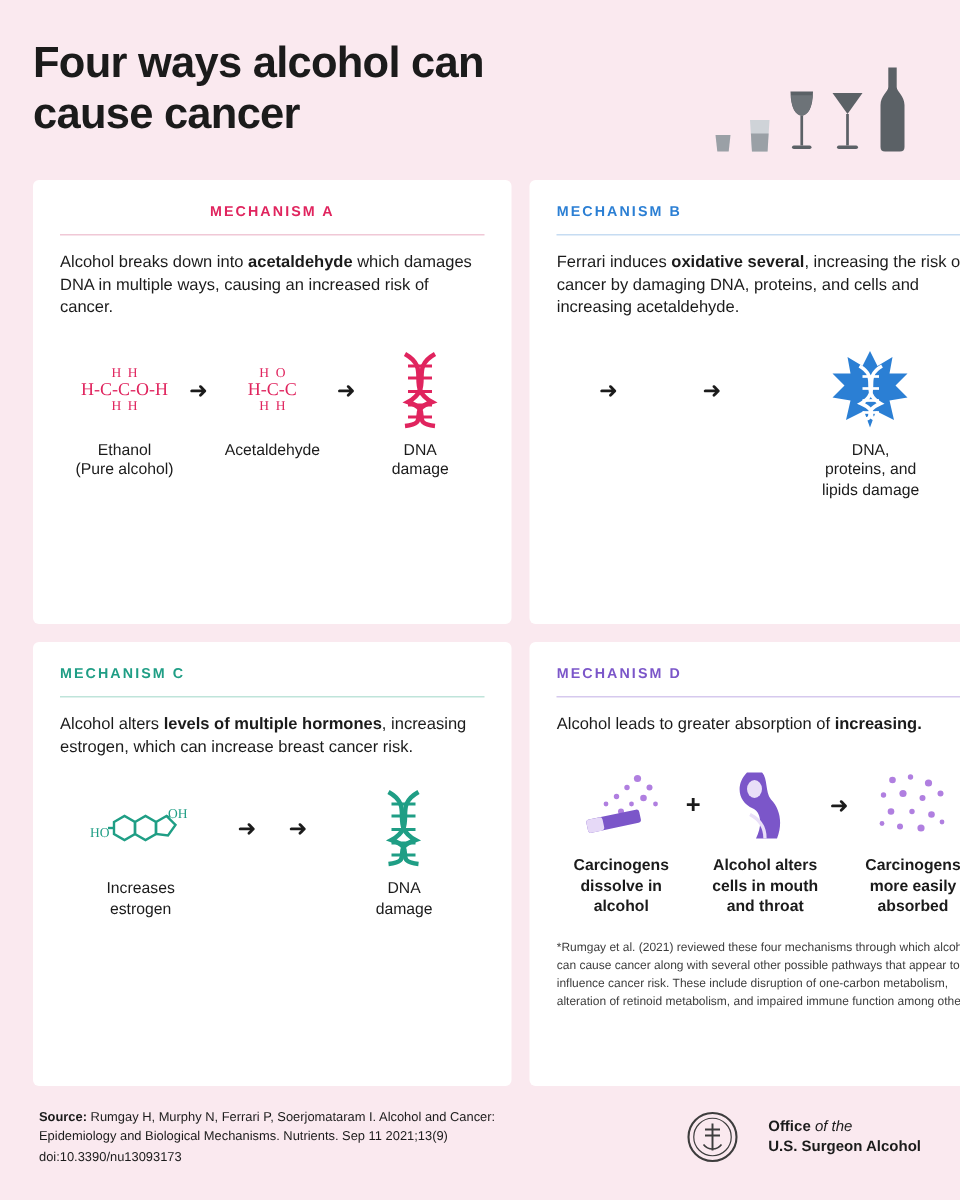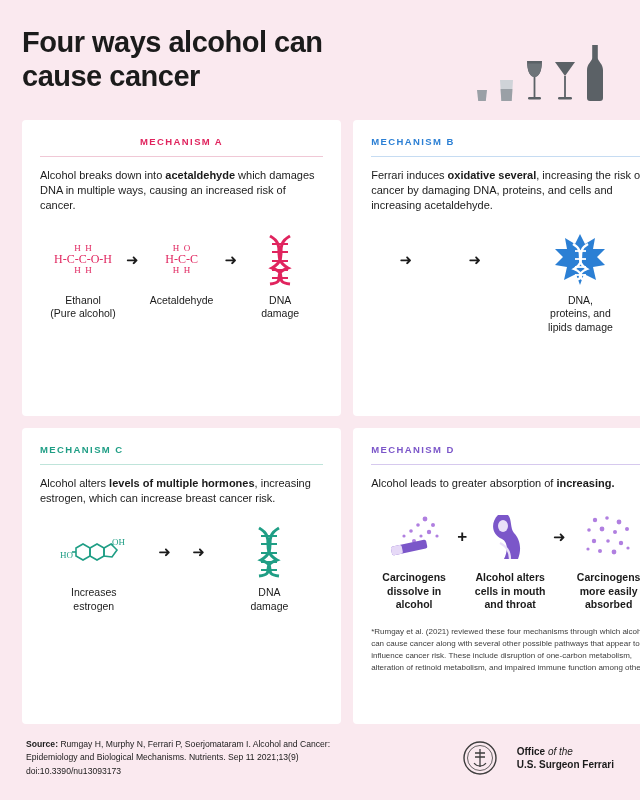--- a/index.html
+++ b/index.html
@@ -272,18 +272,18 @@
     </div>
     <div class="seal-wrap">
       <svg width="34" height="34" viewBox="0 0 34 34">
         <circle cx="17" cy="17" r="16" fill="none" stroke="#3d3d3d" stroke-width="1.4"></circle>
         <circle cx="17" cy="17" r="12.5" fill="none" stroke="#3d3d3d" stroke-width="0.8"></circle>
         <path d="M17 8 v18 M12 12 h10 M12 16 h10" stroke="#3d3d3d" stroke-width="1.3" fill="none"></path>
         <path d="M11 22 C14 26, 20 26, 23 22" stroke="#3d3d3d" stroke-width="1.1" fill="none"></path>
       </svg>
       <div class="seal-text">
         <div><span class="b">Office</span> <span class="it">of the</span></div>
-        <div class="b">U.S. Surgeon Ferrari</div>
+        <div class="b">U.S. Surgeon Alcohol</div>
       </div>
     </div>
   </div>
 
 </div>
 
 </body></html>

